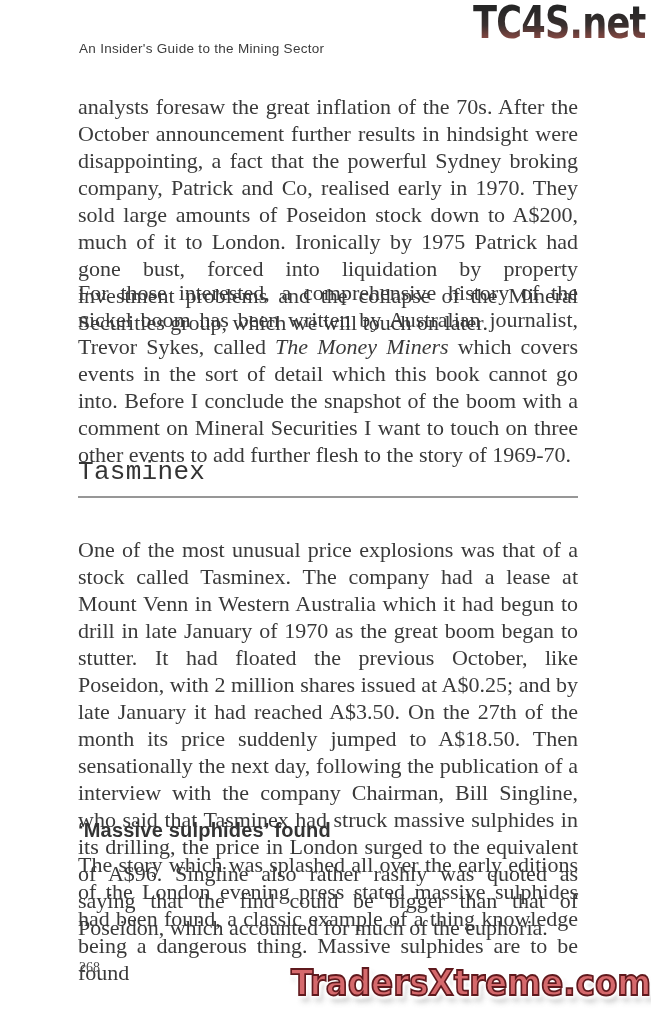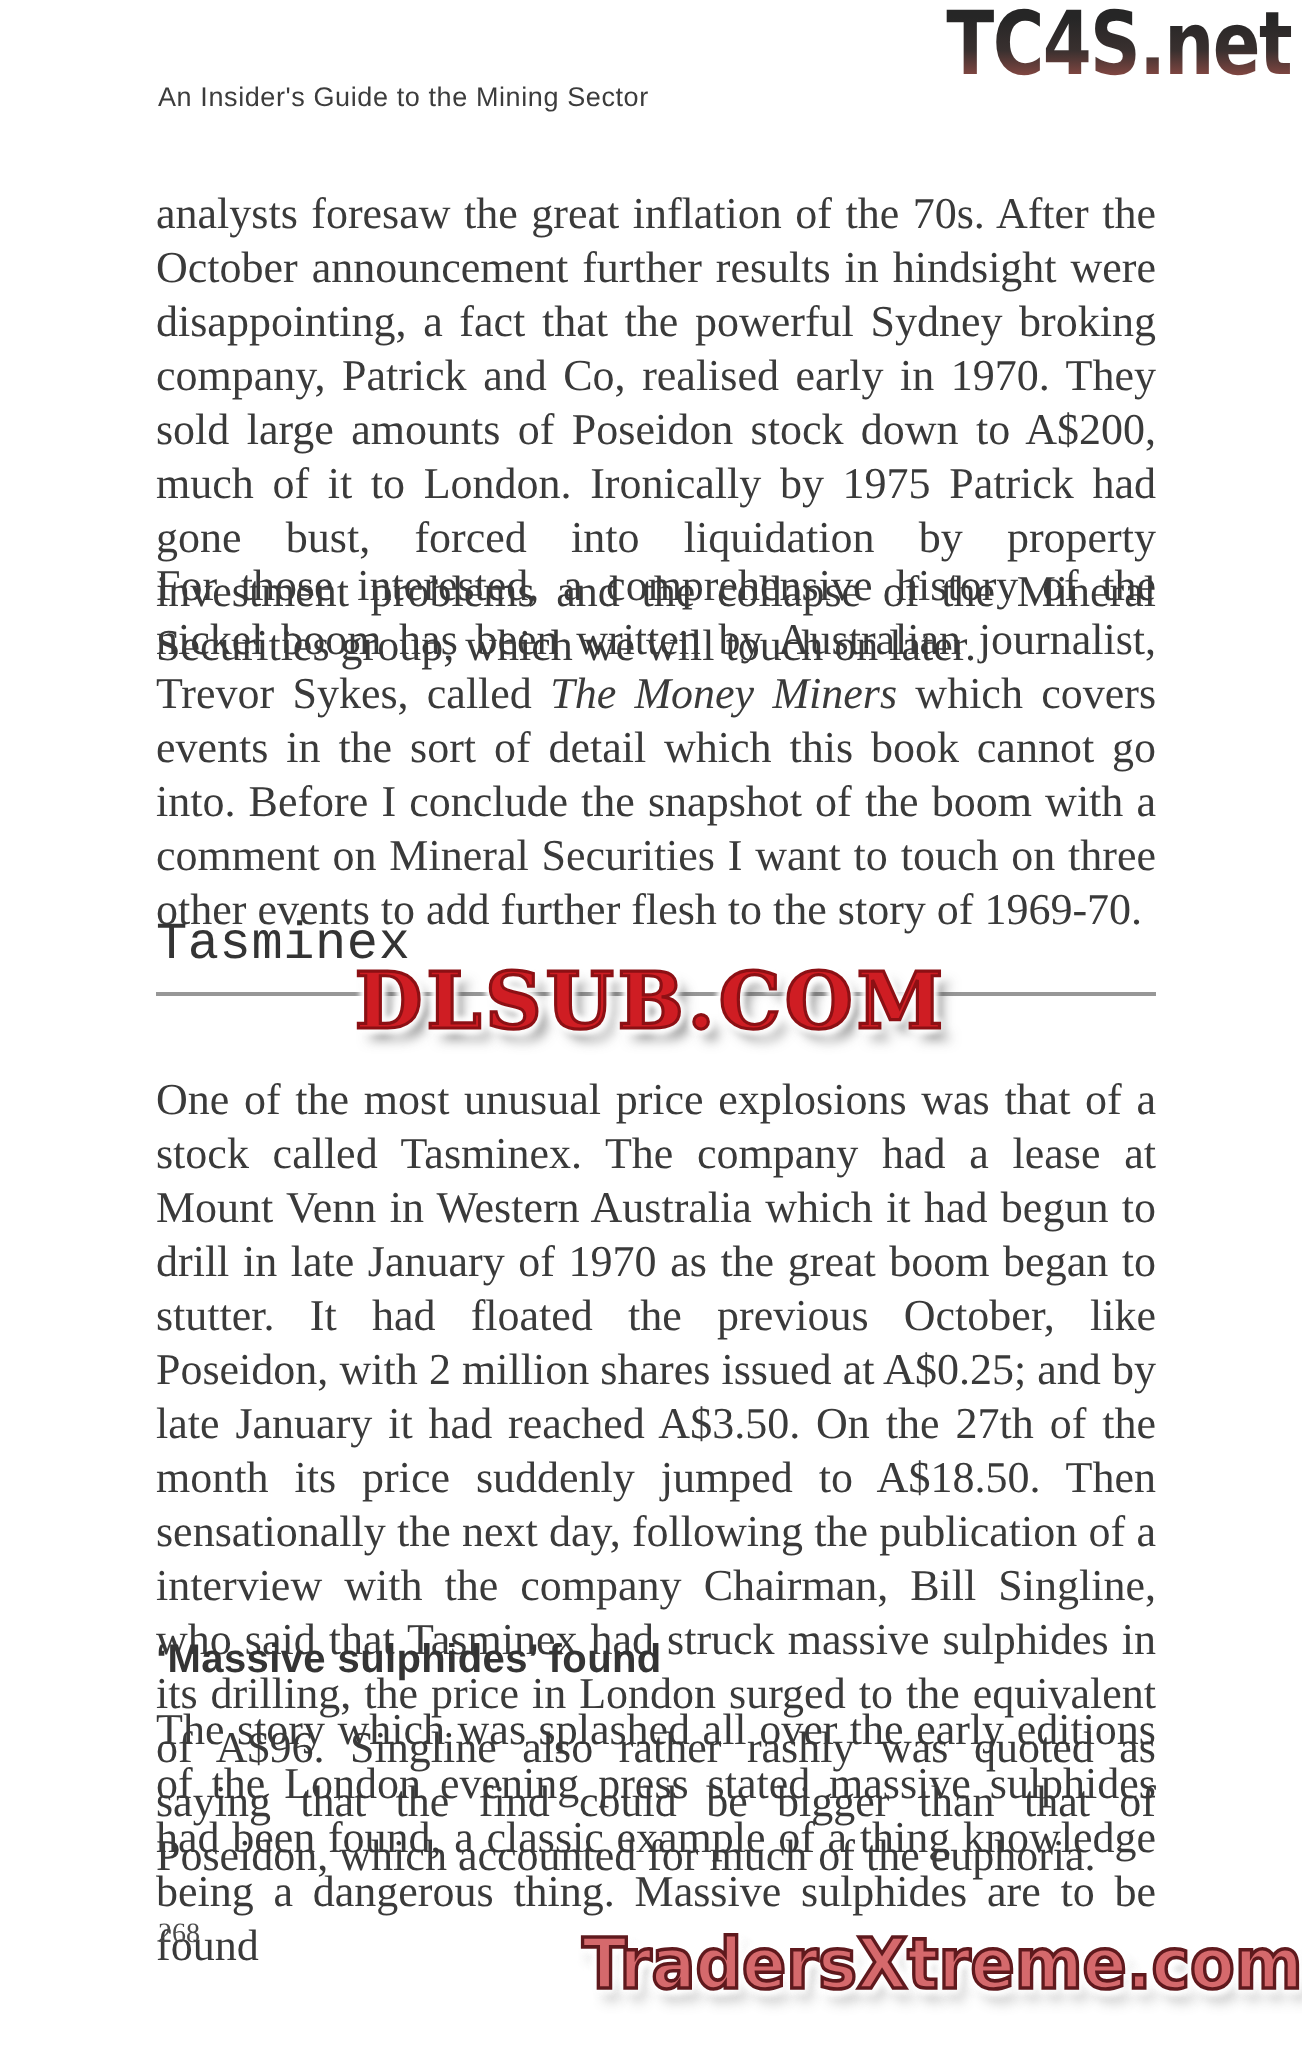--- a/index.html
+++ b/index.html
@@ -146,19 +146,18 @@
   <div id="article">
       <p class="body-para"><span>analysts foresaw the great inflation of the 70s. After the October announcement further results in hindsight were disappointing, a fact that the powerful Sydney broking company, Patrick and Co, realised early in 1970. They sold large amounts of Poseidon stock down to A$200, much of it to London. Ironically by 1975 Patrick had gone bust, forced into liquidation by property investment problems and the collapse of the Mineral Securities group, which we will touch on later.</span></p>
       <p class="body-para"><span>For those interested, a comprehensive history of the nickel boom has been written by Australian journalist, Trevor Sykes, called </span><em>The Money Miners</em><span> which covers events in the sort of detail which this book cannot go into. Before I conclude the snapshot of the boom with a comment on Mineral Securities I want to touch on three other events to add further flesh to the story of 1969-70.</span></p>
       <h1 class="section-heading">Tasminex</h1>
       <div class="rule"></div>
       <p class="body-para"><span>One of the most unusual price explosions was that of a stock called Tasminex. The company had a lease at Mount Venn in Western Australia which it had begun to drill in late January of 1970 as the great boom began to stutter. It had floated the previous October, like Poseidon, with 2 million shares issued at A$0.25; and by late January it had reached A$3.50. On the 27th of the month its price suddenly jumped to A$18.50. Then sensationally the next day, following the publication of a interview with the company Chairman, Bill Singline, who said that Tasminex had struck massive sulphides in its drilling, the price in London surged to the equivalent of A$96. Singline also rather rashly was quoted as saying that the find could be bigger than that of Poseidon, which accounted for much of the euphoria.</span></p>
       <h2 class="subsection-heading">‘Massive sulphides’ found</h2>
       <p class="body-para"><span>The story which was splashed all over the early editions of the London evening press stated massive sulphides had been found, a classic example of a thing knowledge being a dangerous thing. Massive sulphides are to be found</span></p>
     </div>
 
-  <div class="dlsub">DLSUB.COM</div>
 
   <div class="page-number">268</div>
 
   <div class="traders">TradersXtreme.com</div>
 
 </div>
 
 </body></html>

